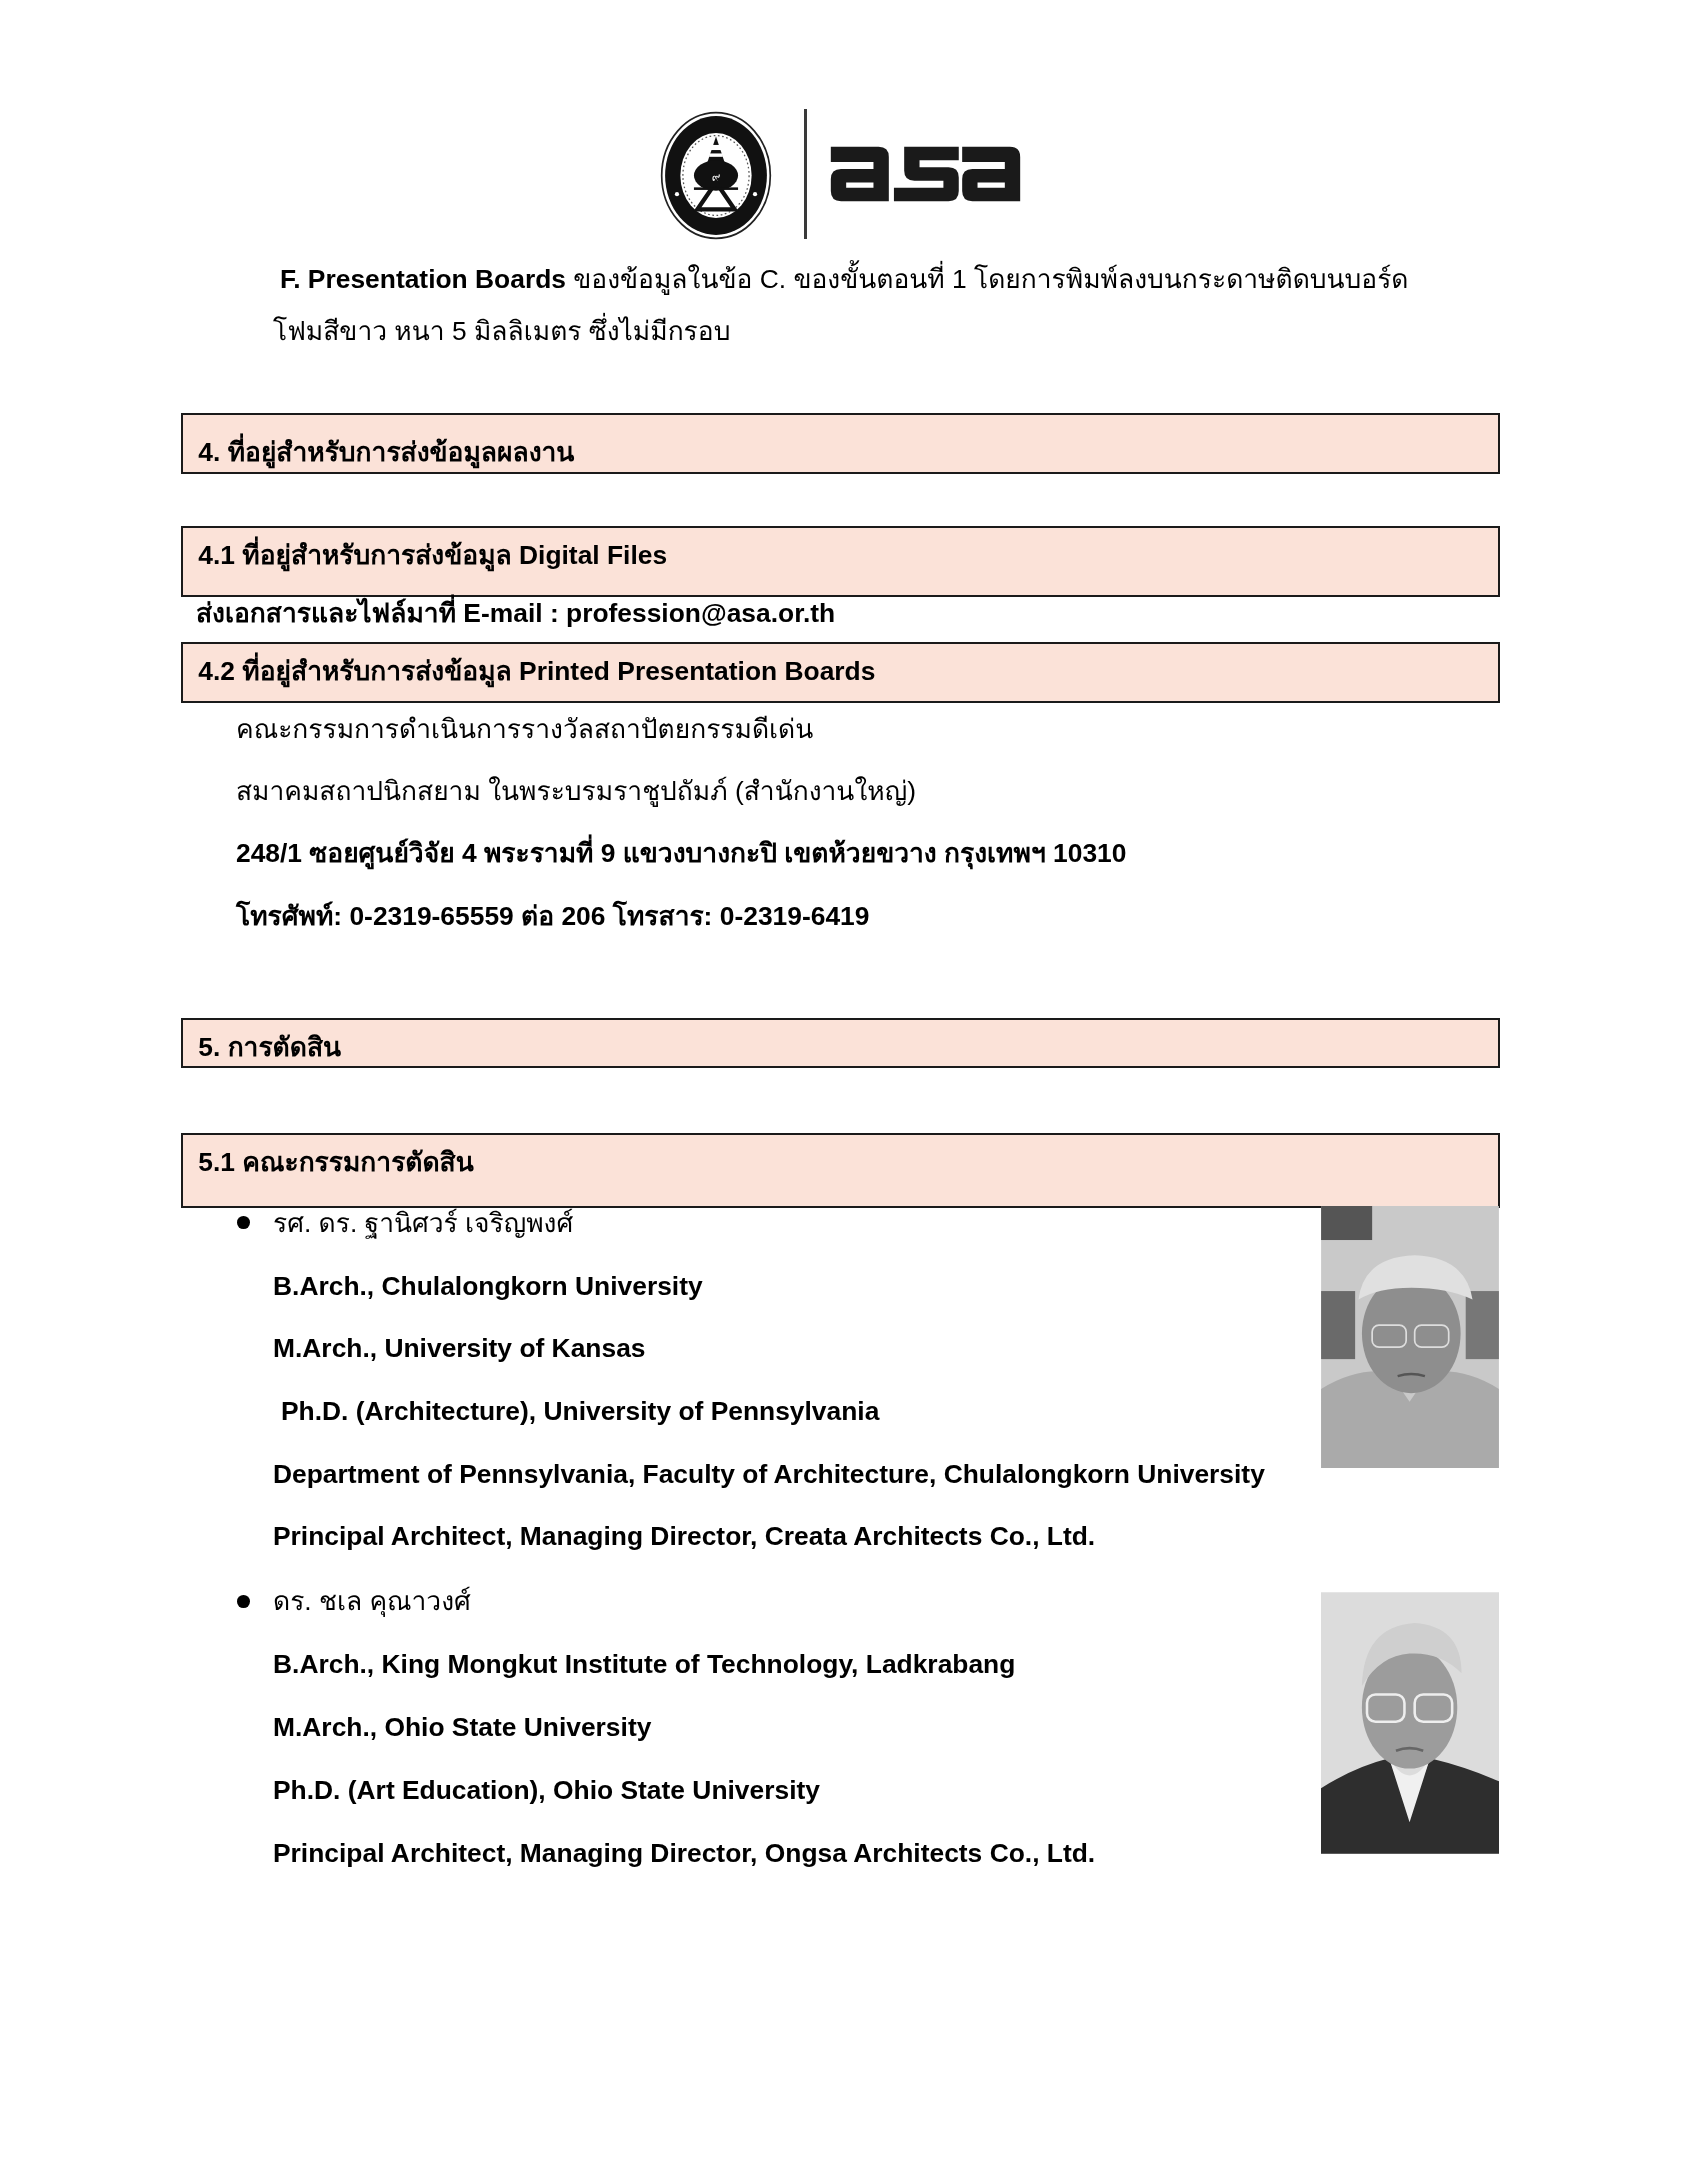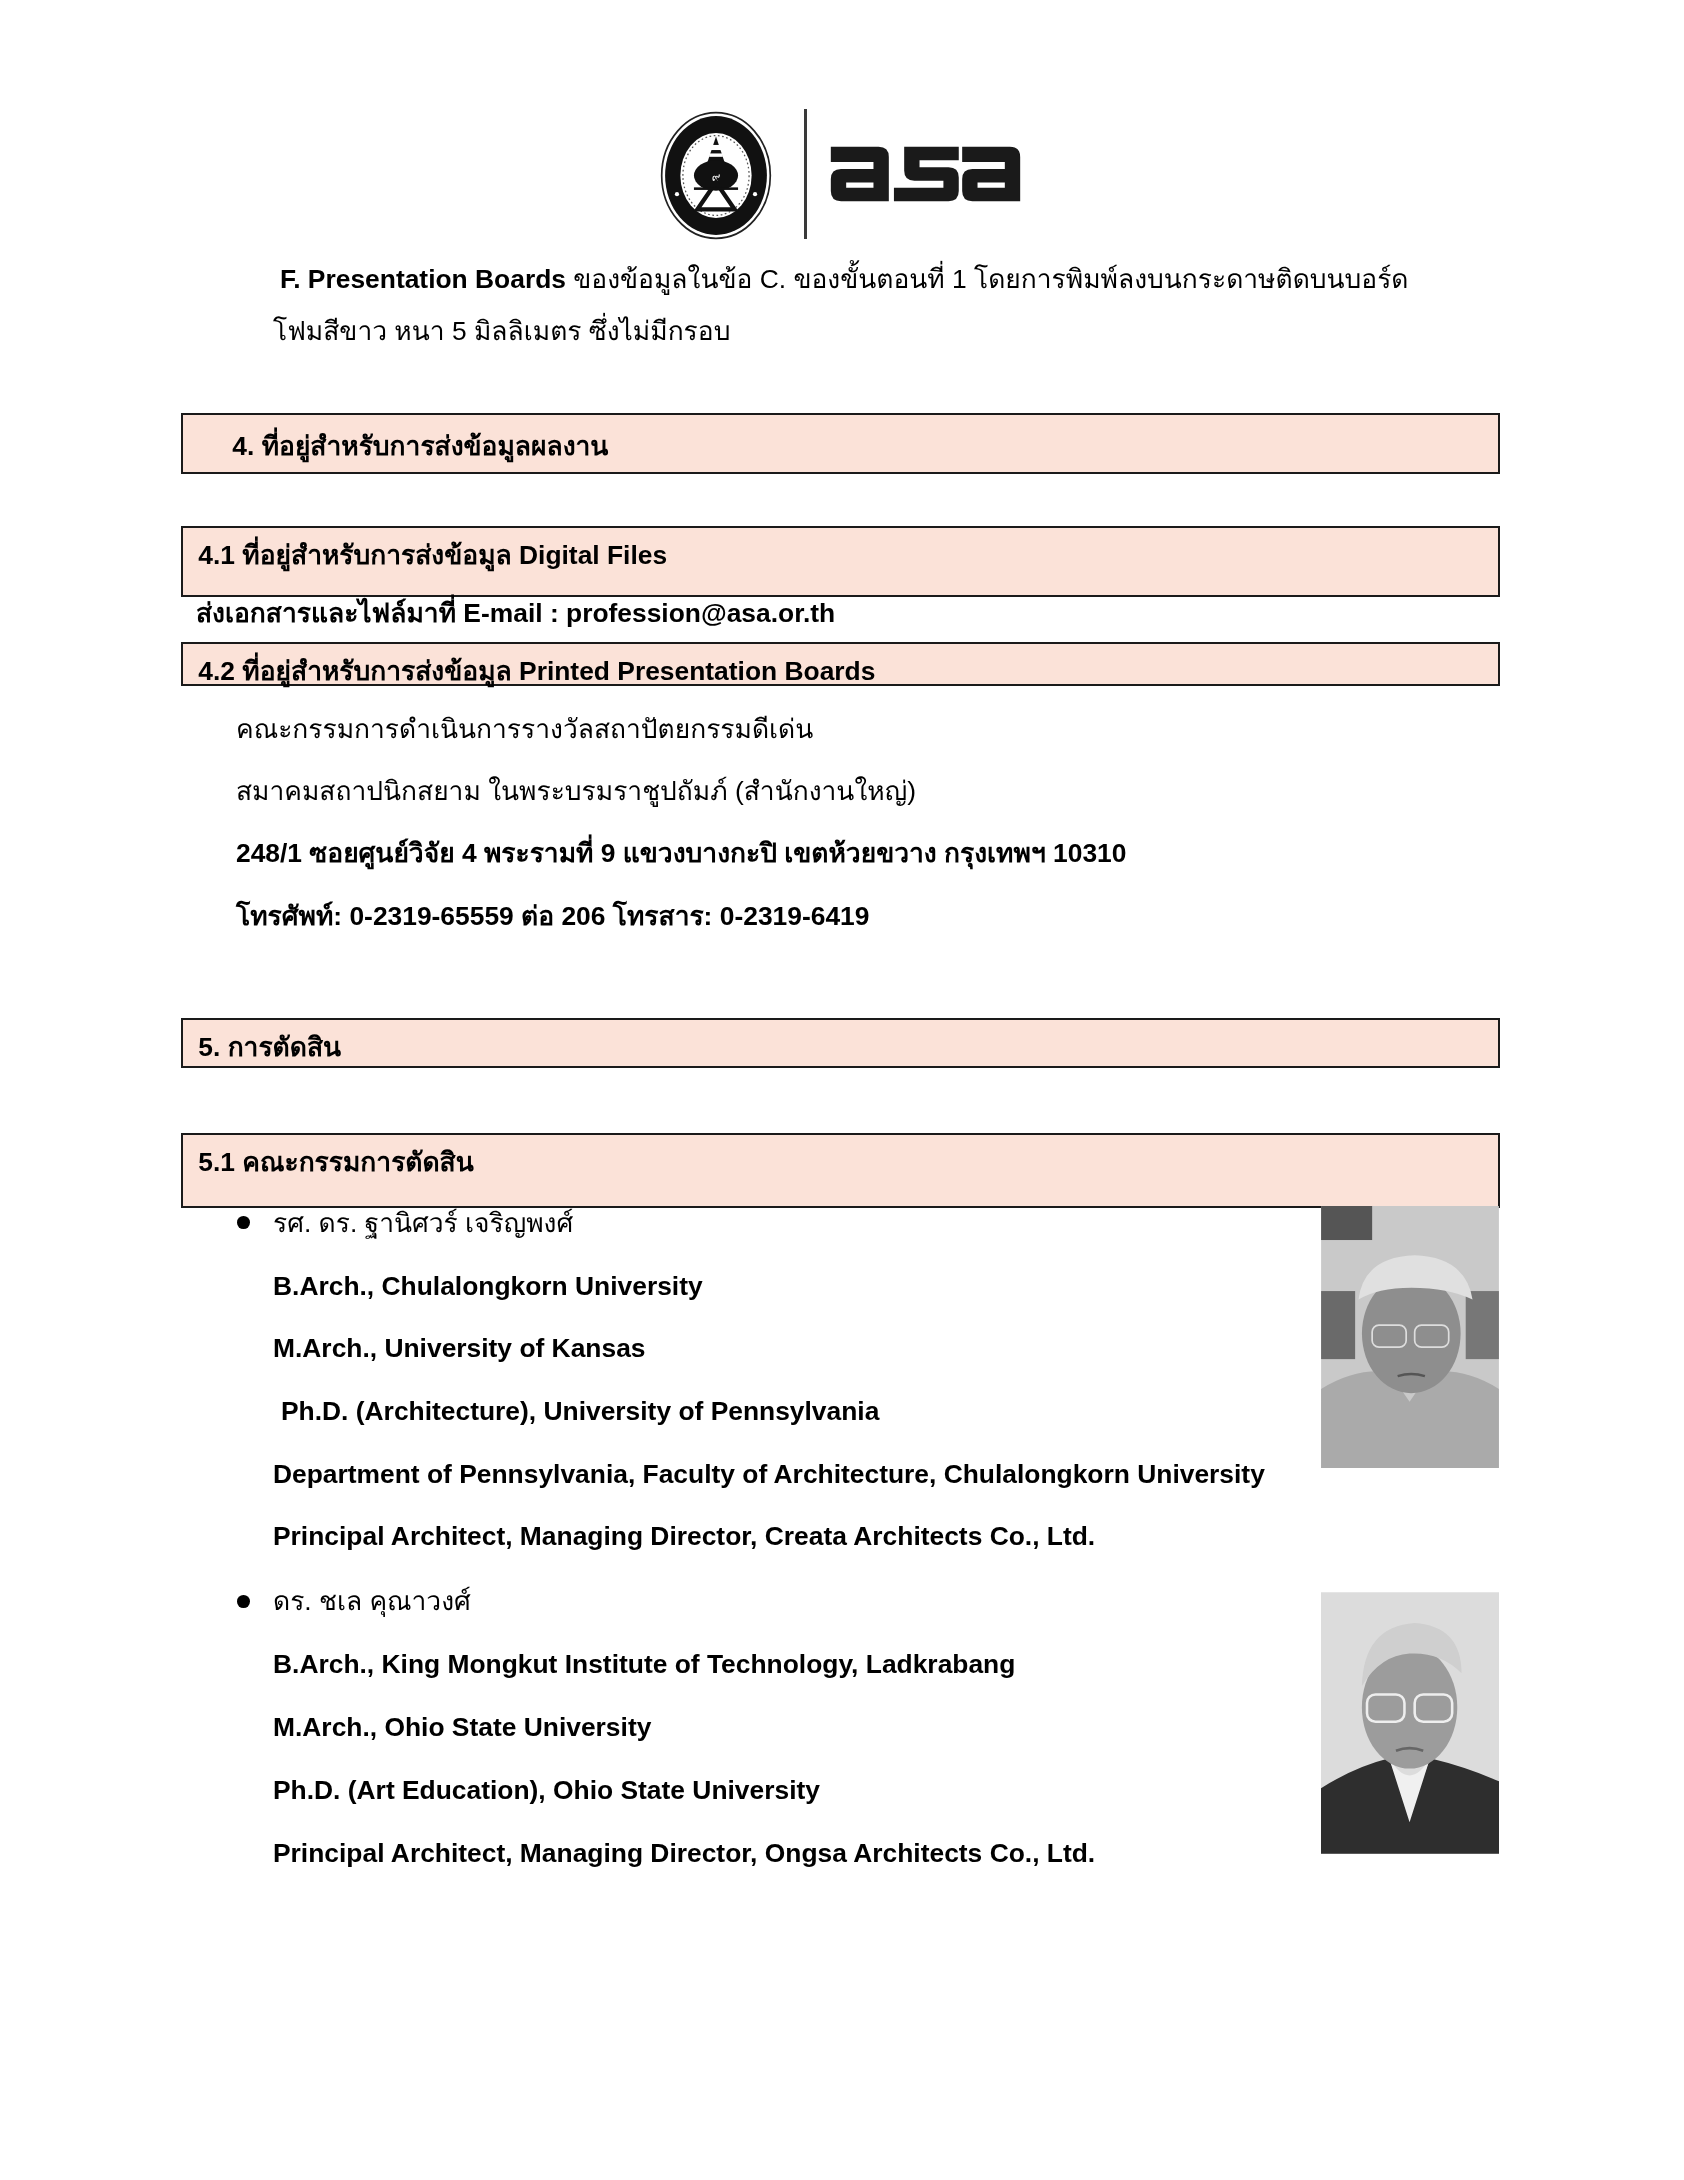--- a/index.html
+++ b/index.html
@@ -45,29 +45,29 @@
     <path d="M156,2 H212 Q224,2 224,14 V66 H168 Q156,66 156,54 V40 Q156,28 168,28 H206 V20 H156 Z M174,44 V50 H206 V44 Z" fill="#1a1a1a"></path>
   </svg>
 </div>
 
 <div class="abs txt" style="left:236px; top:262px;margin-left:44px;">
   <span>F. Presentation Boards</span><span class="thai"> ของข้อมูลในข้อ C. ของขั้นตอนที่ 1 โดยการพิมพ์ลงบนกระดาษติดบนบอร์ด</span>
 </div>
 <div class="abs txt thai" style="left:273px; top:314px;">โฟมสีขาว หนา 5 มิลลิเมตร ซึ่งไม่มีกรอบ</div>
 
 <div class="box" style="top:413px; height:61px;">
-  <span class="label" style="top:14px;margin-left:34px;">4.  ที่อยู่สำหรับการส่งข้อมูลผลงาน</span>
+  <span class="label" style="top:20px;">4.  ที่อยู่สำหรับการส่งข้อมูลผลงาน</span>
 </div>
 
 <div class="box" style="top:526px; height:71px;">
   <span class="label" style="top:10.2px;">4.1 ที่อยู่สำหรับการส่งข้อมูล Digital Files</span>
 </div>
 <div class="abs txt" style="left:196px; top:596px;">ส่งเอกสารและไฟล์มาที่ E-mail : profession@asa.or.th</div>
 
-<div class="box" style="top:642px; height:44px;">
+<div class="box" style="top:642px; height:61px;">
   <span class="label" style="top:10.2px;">4.2 ที่อยู่สำหรับการส่งข้อมูล Printed Presentation Boards</span>
 </div>
 <div class="abs txt thai" style="left:236px; top:712px;">คณะกรรมการดำเนินการรางวัลสถาปัตยกรรมดีเด่น</div>
 <div class="abs txt thai" style="left:236px; top:774px;">สมาคมสถาปนิกสยาม ในพระบรมราชูปถัมภ์ (สำนักงานใหญ่)</div>
 <div class="abs txt" style="left:236px; top:836px;">248/1 ซอยศูนย์วิจัย 4 พระรามที่ 9 แขวงบางกะปิ เขตห้วยขวาง กรุงเทพฯ 10310</div>
 <div class="abs txt" style="left:236px; top:899px;">โทรศัพท์: 0-2319-65559 ต่อ 206 โทรสาร: 0-2319-6419</div>
 
 <div class="box" style="top:1018px; height:50px;">
   <span class="label" style="top:10.2px;">5. การตัดสิน</span>
 </div>

